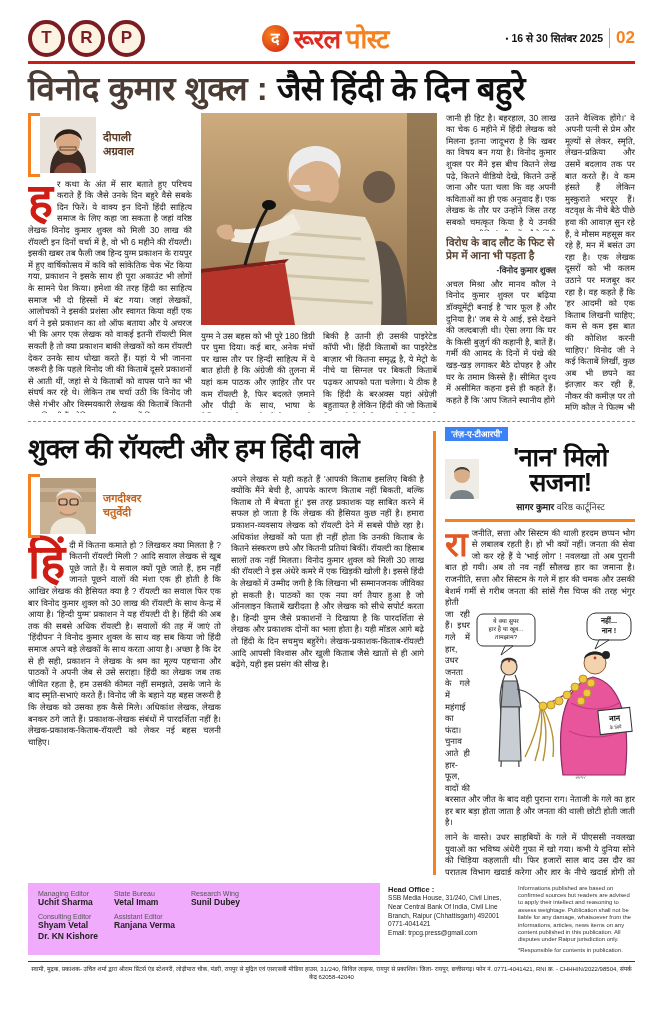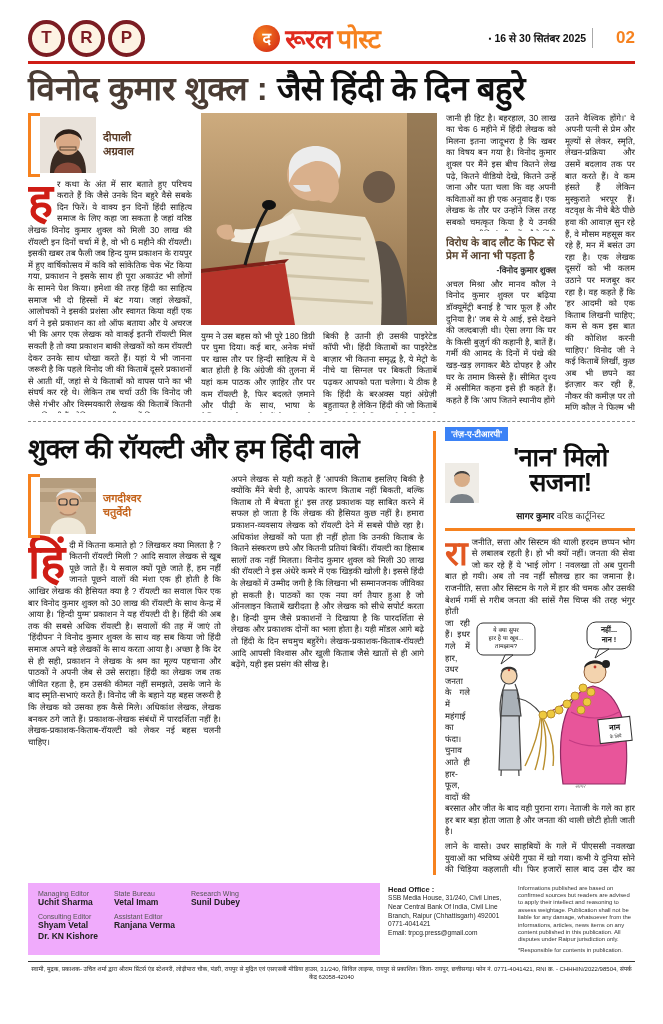--- a/index.html
+++ b/index.html
@@ -11,21 +11,21 @@
   .trp-logo{display:flex;gap:3px;align-items:center;}
   .trp-circle{width:29px;height:29px;border-radius:50%;border:4px solid #7b1c22;background:#fdf3e3;
               color:#7b1c22;font-weight:900;font-size:17px;display:flex;align-items:center;justify-content:center;}
   .masthead{display:flex;align-items:center;gap:5px;}
   .masthead-the{width:27px;height:27px;border-radius:50%;background:radial-gradient(circle at 35% 35%,#f6821f,#cf1d15);
                 color:#fff;font-weight:900;font-size:16px;display:flex;align-items:center;justify-content:center;}
   .masthead-w1{color:#e02b20;font-weight:900;font-size:26px;letter-spacing:-.5px;}
   .masthead-w2{color:#f6821f;font-weight:900;font-size:26px;letter-spacing:-.5px;}
   .dateline{display:flex;align-items:center;font-size:10.5px;font-weight:700;color:#111;}
   .date-bullet{font-size:8px;margin-right:3px;}
-  .page-num{color:#f6821f;font-weight:900;font-size:17px;border-left:1.5px solid #aaa;margin-left:6px;padding-left:23px;}
+  .page-num{color:#f6821f;font-weight:900;font-size:17px;border-left:1.5px solid #aaa;margin-left:6px;padding-left:6px;}
   .header-rule{border-top:3px solid #cf1d15;margin-top:1px;}
   
   .main-headline{margin:8px 0 6px;font-size:33px;line-height:1.05;white-space:nowrap;}
   .hl-light{font-weight:600;color:#4a3c34;}
   .hl-bold{font-weight:900;color:#101010;letter-spacing:-.5px;}
   
   .a1{display:flex;gap:9px;height:300px;overflow:hidden;}
   .a1-colA{width:164px;flex:none;display:flex;flex-direction:column;overflow:hidden;}
   .author-card{position:relative;display:flex;gap:7px;align-items:center;padding:4px 0 6px 12px;}
   .author-card:before{content:"";position:absolute;left:0;top:0;bottom:2px;width:9px;
@@ -53,21 +53,21 @@
   .a2-headline{font-size:27px;font-weight:900;color:#101010;letter-spacing:-.5px;margin:2px 0 8px;white-space:nowrap;}
   .a2-cols{display:flex;gap:10px;flex:1;overflow:hidden;}
   .a2-cols>div{flex:1;overflow:hidden;}
   .a2 .author-name{color:#c4641d;}
   .v-divider{width:3px;background:#f6821f;flex:none;margin-top:4px;}
   .a3{flex:1;display:flex;flex-direction:column;overflow:hidden;}
   .a3-tag{align-self:flex-start;background:#3b82f6;color:#fff;font-size:8.5px;font-weight:700;padding:1.5px 6px;}
   .a3-head-row{display:flex;gap:7px;align-items:center;margin-top:4px;text-align:center;}
   .a3-photo{width:34px;height:40px;flex:none;background:#eee;}
   .a3-headline{font-size:25px;font-weight:900;color:#101010;line-height:1;letter-spacing:-.5px;}
-  .a3-byline{font-size:9px;margin-top:14px;color:#333;}
+  .a3-byline{font-size:9px;margin-top:5px;color:#333;}
   .a3-byline b{color:#1c1c1c;font-weight:800;}
   .a3-rule{border-top:3px solid #f6821f;margin:6px 0 6px;}
   .a3-textwrap{flex:1;overflow:hidden;}
   .cartoon{float:right;width:160px;height:172px;margin:2px 0 3px 5px;background:#fff;}
   
   .footer{display:flex;gap:8px;margin-top:8px;height:72px;overflow:hidden;}
   .footer-gray{background:#f0abfc;width:352px;flex:none;display:flex;gap:16px;padding:7px 10px;box-sizing:border-box;}
   .staff-col{display:flex;flex-direction:column;gap:6px;}
   .staff-role{font-size:7px;color:#555;}
   .staff-name{font-size:8.5px;font-weight:800;color:#222;line-height:1.25;}

